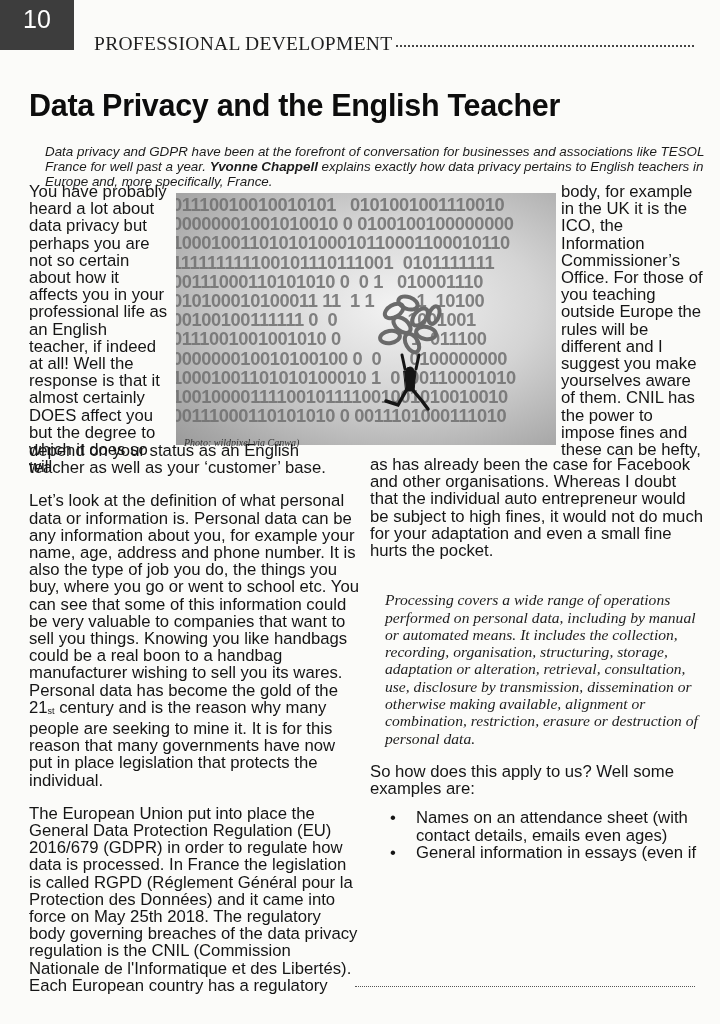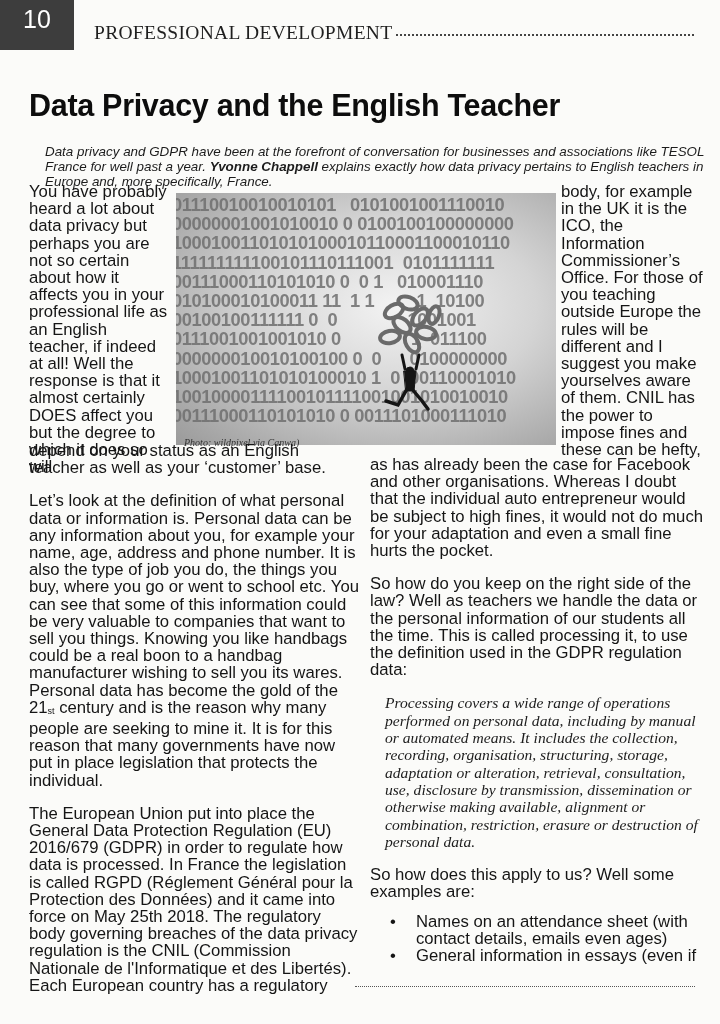--- a/index.html
+++ b/index.html
@@ -9,21 +9,21 @@
     font-family:"DejaVu Serif", serif; color:#1a1a1a;
   }
   .page-num {
     position:absolute; left:0; top:0; width:74px; height:50px;
     background:#3d3d3d; color:#fff;
     font-family:"Liberation Sans", sans-serif; font-size:25px;
     display:flex; align-items:center; justify-content:center;
     padding-bottom:12px; box-sizing:border-box;
   }
   .section {
-    position:absolute; left:94px; top:22px; width:600px;
+    position:absolute; left:94px; top:33px; width:600px;
     font-family:"Liberation Serif", serif; font-size:19.5px;
     letter-spacing:0.3px; color:#1f1f1f;
     display:flex; align-items:baseline; white-space:nowrap; overflow:hidden;
   }
   .section .dots { flex:1; margin-left:4px; border-bottom:2px dotted #444; height:0; transform:translateY(-3px);}
   .title {
     position:absolute; left:29px; top:88px;
     font-family:"Liberation Sans", sans-serif; font-weight:bold;
     font-size:30.5px; letter-spacing:-0.3px; color:#0d0d0d;
   }
@@ -127,21 +127,20 @@
   <p class="txt">depend on your status as an English teacher as well as your ‘customer’ base.</p>
   <div class="gap"></div>
   <p class="txt"><span>Let’s look at the definition of what personal data or information is. Personal data can be any information about you, for example your name, age, address and phone number. It is also the type of job you do, the things you buy, where you go or went to school etc. You can see that some of this information could be very valuable to companies that want to sell you things. Knowing you like handbags could be a real boon to a handbag manufacturer wishing to sell you its wares. Personal data has become the gold of the 21</span><sub class="st">st</sub><span> century and is the reason why many people are seeking to mine it. It is for this reason that many governments have now put in place legislation that protects the individual.</span></p>
   <div class="gap"></div>
   <p class="txt">The European Union put into place the General Data Protection Regulation (EU) 2016/679 (GDPR) in order to regulate how data is processed. In France the legislation is called RGPD (Réglement Général pour la Protection des Données) and it came into force on May 25th 2018. The regulatory body governing breaches of the data privacy regulation is the CNIL (Commission Nationale de l'Informatique et des Libertés). Each European country has a regulatory</p>
 </div>
 
 <div class="col-right">
   <p class="txt">as has already been the case for Facebook and other organisations. Whereas I doubt that the individual auto entrepreneur would be subject to high fines, it would not do much for your adaptation and even a small fine hurts the pocket.</p>
   <div class="gap"></div>
-  <p class="txt">So how do you keep on the right side of the law? Well as teachers we handle the data or the personal information of our students all the time. This is called processing it, to use the definition used in the GDPR regulation data:</p>
   <p class="quote">Processing covers a wide range of operations performed on personal data, including by manual or automated means. It includes the collection, recording, organisation, structuring, storage, adaptation or alteration, retrieval, consultation, use, disclosure by transmission, dissemination or otherwise making available, alignment or combination, restriction, erasure or destruction of personal data.</p>
   <p class="txt">So how does this apply to us? Well some examples are:</p>
   <ul class="examples txt">
     <li><span class="bullet">•</span><span>Names on an attendance sheet (with contact details, emails even ages)</span></li>
     <li><span class="bullet">•</span><span>General information in essays (even if</span></li>
   </ul>
 </div>
 
 <div class="footer-dots"></div>
 

